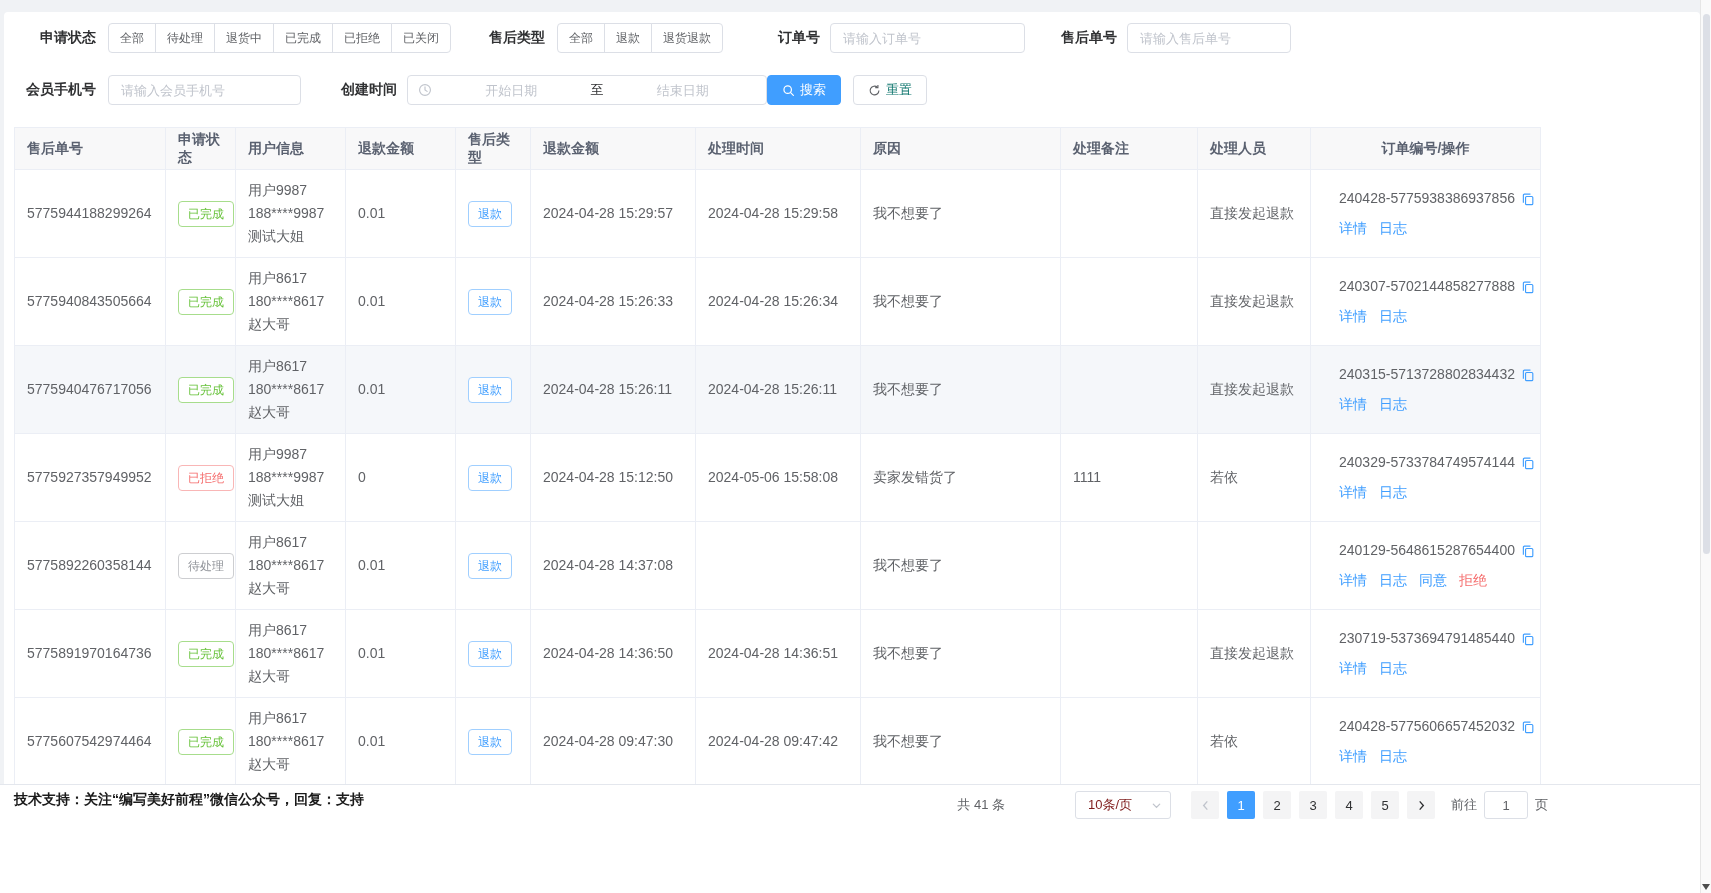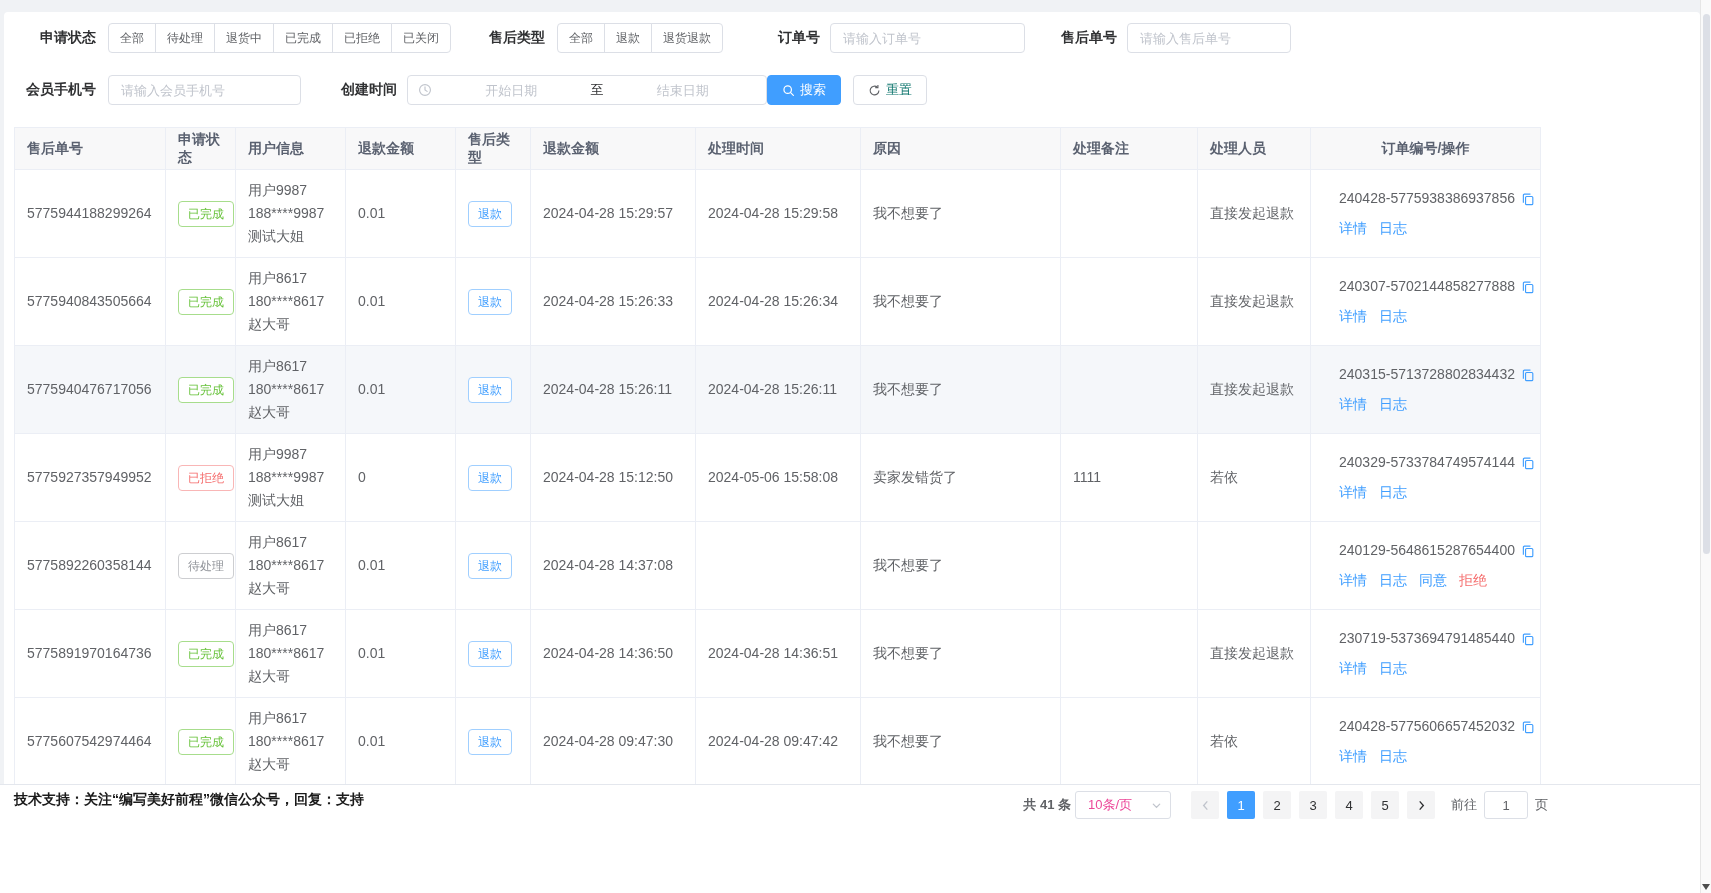--- a/index.html
+++ b/index.html
@@ -57,24 +57,24 @@
   .lnk { color:#409eff; margin-right:12px; cursor:pointer; text-decoration:none; font-size:14px; }
   .lnk-red { color:#f56c6c; }
   .copy { display:inline-flex; cursor:pointer; flex:none; }
 
   
   .bottombar { position:absolute; left:0; right:11px; bottom:0; height:109px; background:#fff;
                border-top:1px solid #e4e7ed; z-index:5; }
   .support { position:absolute; left:14px; top:6px; font-size:14px; font-weight:700; color:#1a1a1a; }
   .pagination { position:absolute; right:152px; top:6px; display:flex; align-items:center;
                 font-size:13px; color:#606266; }
-  .pg-total { margin-right:4px;font-weight:bold; }
+  .pg-total { margin-right:26px; }
   .pg-size { width:96px; height:28px; border:1px solid #dcdfe6; border-radius:3px; display:flex;
              align-items:center; justify-content:space-between; padding:0 8px 0 12px;
-             color:#ec4899; cursor:pointer; background:#fff; }
+             color:#7f1d1d; cursor:pointer; background:#fff;margin-left:44px; }
   .pager { display:flex; align-items:center; margin-left:16px; }
   .pg-btn { min-width:28px; height:28px; margin:0 4px; border:none; border-radius:2px;
             background:#f4f4f5; color:#303133; font-size:13px; display:flex; align-items:center;
             justify-content:center; cursor:pointer; font-family:inherit; }
   .pg-btn.active { background:#409eff; color:#fff; }
   .pg-btn.nav-disabled { color:#c0c4cc; cursor:not-allowed; }
   .pg-goto { display:flex; align-items:center; margin-left:12px; }
   .pg-goto input { width:44px; height:28px; border:1px solid #dcdfe6; border-radius:3px;
                    text-align:center; font-size:13px; color:#606266; margin:0 7px; outline:none;
                    font-family:inherit; }

